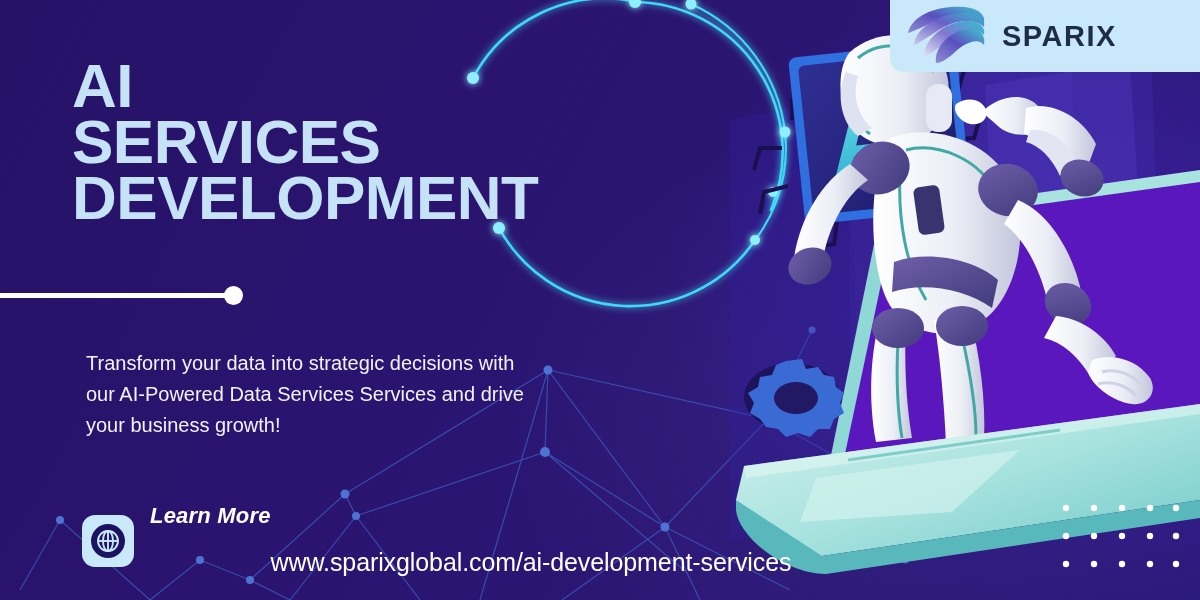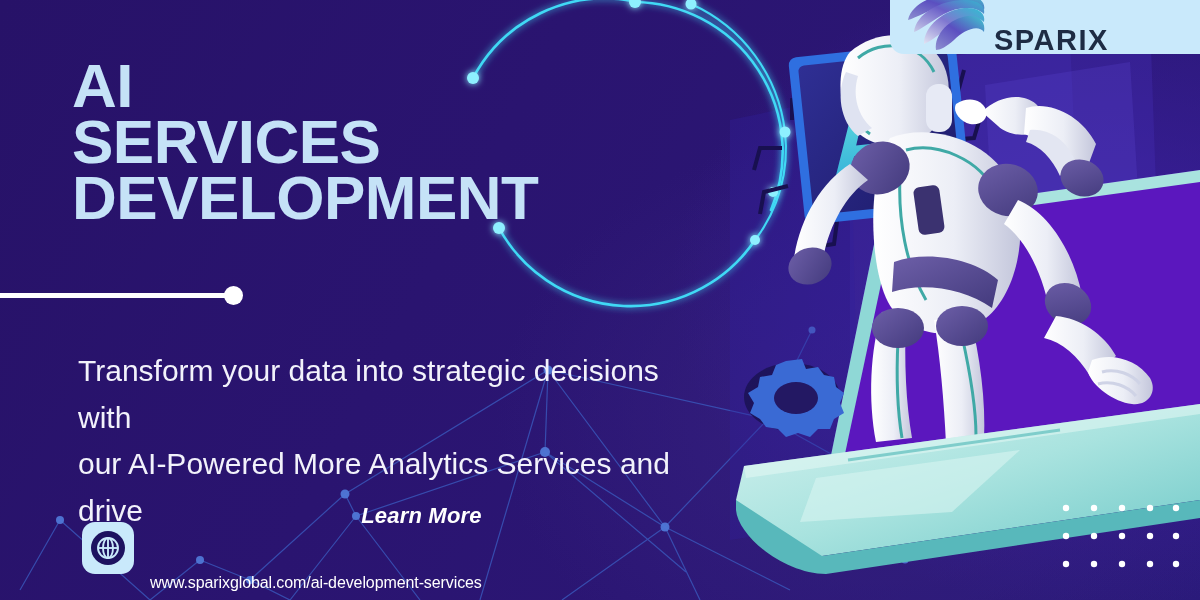--- a/index.html
+++ b/index.html
@@ -24,54 +24,54 @@
   }
   .hdot{
     position:absolute;left:224px;top:286px;width:19px;height:19px;
     border-radius:50%;background:#ffffff;
   }
 
   .dotgrid{position:absolute;right:20px;bottom:22px;width:120px;height:76px;pointer-events:none;}
 
   
   .logo-panel{
-    position:absolute;right:0;top:0;width:310px;height:54px;
+    position:absolute;right:0;top:0;width:310px;height:72px;
     background:#c9e9fb;border-radius:0 0 0 14px;
-    display:flex;align-items:flex-end;gap:6px;padding-left:12px;box-sizing:border-box;
+    display:flex;align-items:center;gap:14px;padding-left:12px;box-sizing:border-box;
   }
   .logo-mark{width:86px;height:62px;flex:0 0 auto;}
   .logo-text{display:flex;flex-direction:column;line-height:0.92;}
   .logo-text span{
     color:#1e2c44;font-weight:700;font-size:29px;letter-spacing:1.5px;
     font-family:"Liberation Sans",sans-serif;
   }
 
   
   .headline{
     position:absolute;left:72px;top:58px;width:640px;
     color:#c5e2f7;font-weight:700;font-size:62px;line-height:0.90;
     letter-spacing:-0.5px;z-index:6;
   }
   .headline div{white-space:nowrap;}
 
   
   .body-copy{
-    position:absolute;left:78px;top:348px;width:610px;z-index:6;
-    color:#f2f2fb;font-size:30px;line-height:1.55;font-weight:400;
+    position:absolute;left:86px;top:348px;width:610px;z-index:6;
+    color:#f2f2fb;font-size:20px;line-height:1.55;font-weight:400;
   }
 
   
   .cta{position:absolute;left:82px;top:503px;display:flex;align-items:center;gap:16px;z-index:6;}
   .cta-icon{
     width:52px;height:52px;border-radius:13px;background:#c9e9fb;
     display:flex;align-items:center;justify-content:center;flex:0 0 auto;
   }
-  .cta-text{display:flex;flex-direction:column;text-align:right;}
+  .cta-text{display:flex;flex-direction:row;}
   .cta-title{color:#ffffff;font-weight:700;font-style:italic;font-size:22px;letter-spacing:0.2px;line-height:1.2;}
-  .cta-url{color:#ffffff;font-size:16px;line-height:1.25;letter-spacing:-0.1px;margin-top:44px;}
+  .cta-url{color:#ffffff;font-size:25px;line-height:1.25;letter-spacing:-0.1px;margin-top:44px;}
 
   
   .illus{position:absolute;right:0;top:0;width:470px;height:600px;pointer-events:none;}
 </style>
 </head>
 <body>
 
 <div id="banner">
 
   <svg class="mesh" width="1200" height="600" viewBox="0 0 1200 600">
@@ -309,21 +309,22 @@
   </div>
 
   <div class="headline">
     <div>AI</div>
     <div>SERVICES</div>
     <div>DEVELOPMENT</div>
   </div>
 
   <div class="body-copy">
     <div>Transform your data into strategic decisions with</div>
-    <div>our AI-Powered More Analytics Services and drive</div>
+    <div>our AI-Powered Data Services Services and drive</div>
+    <div>your business growth!</div>
   </div>
 
   <div class="cta">
     <div class="cta-icon">
       <svg width="38" height="38" viewBox="0 0 38 38">
         <circle cx="19" cy="19" r="17" fill="#1d1260"></circle>
         <g fill="none" stroke="#c9e9fb" stroke-width="1.9">
           <circle cx="19" cy="19" r="10"></circle>
           <line x1="19" y1="9" x2="19" y2="29"></line>
           <line x1="9" y1="19" x2="29" y2="19"></line>

